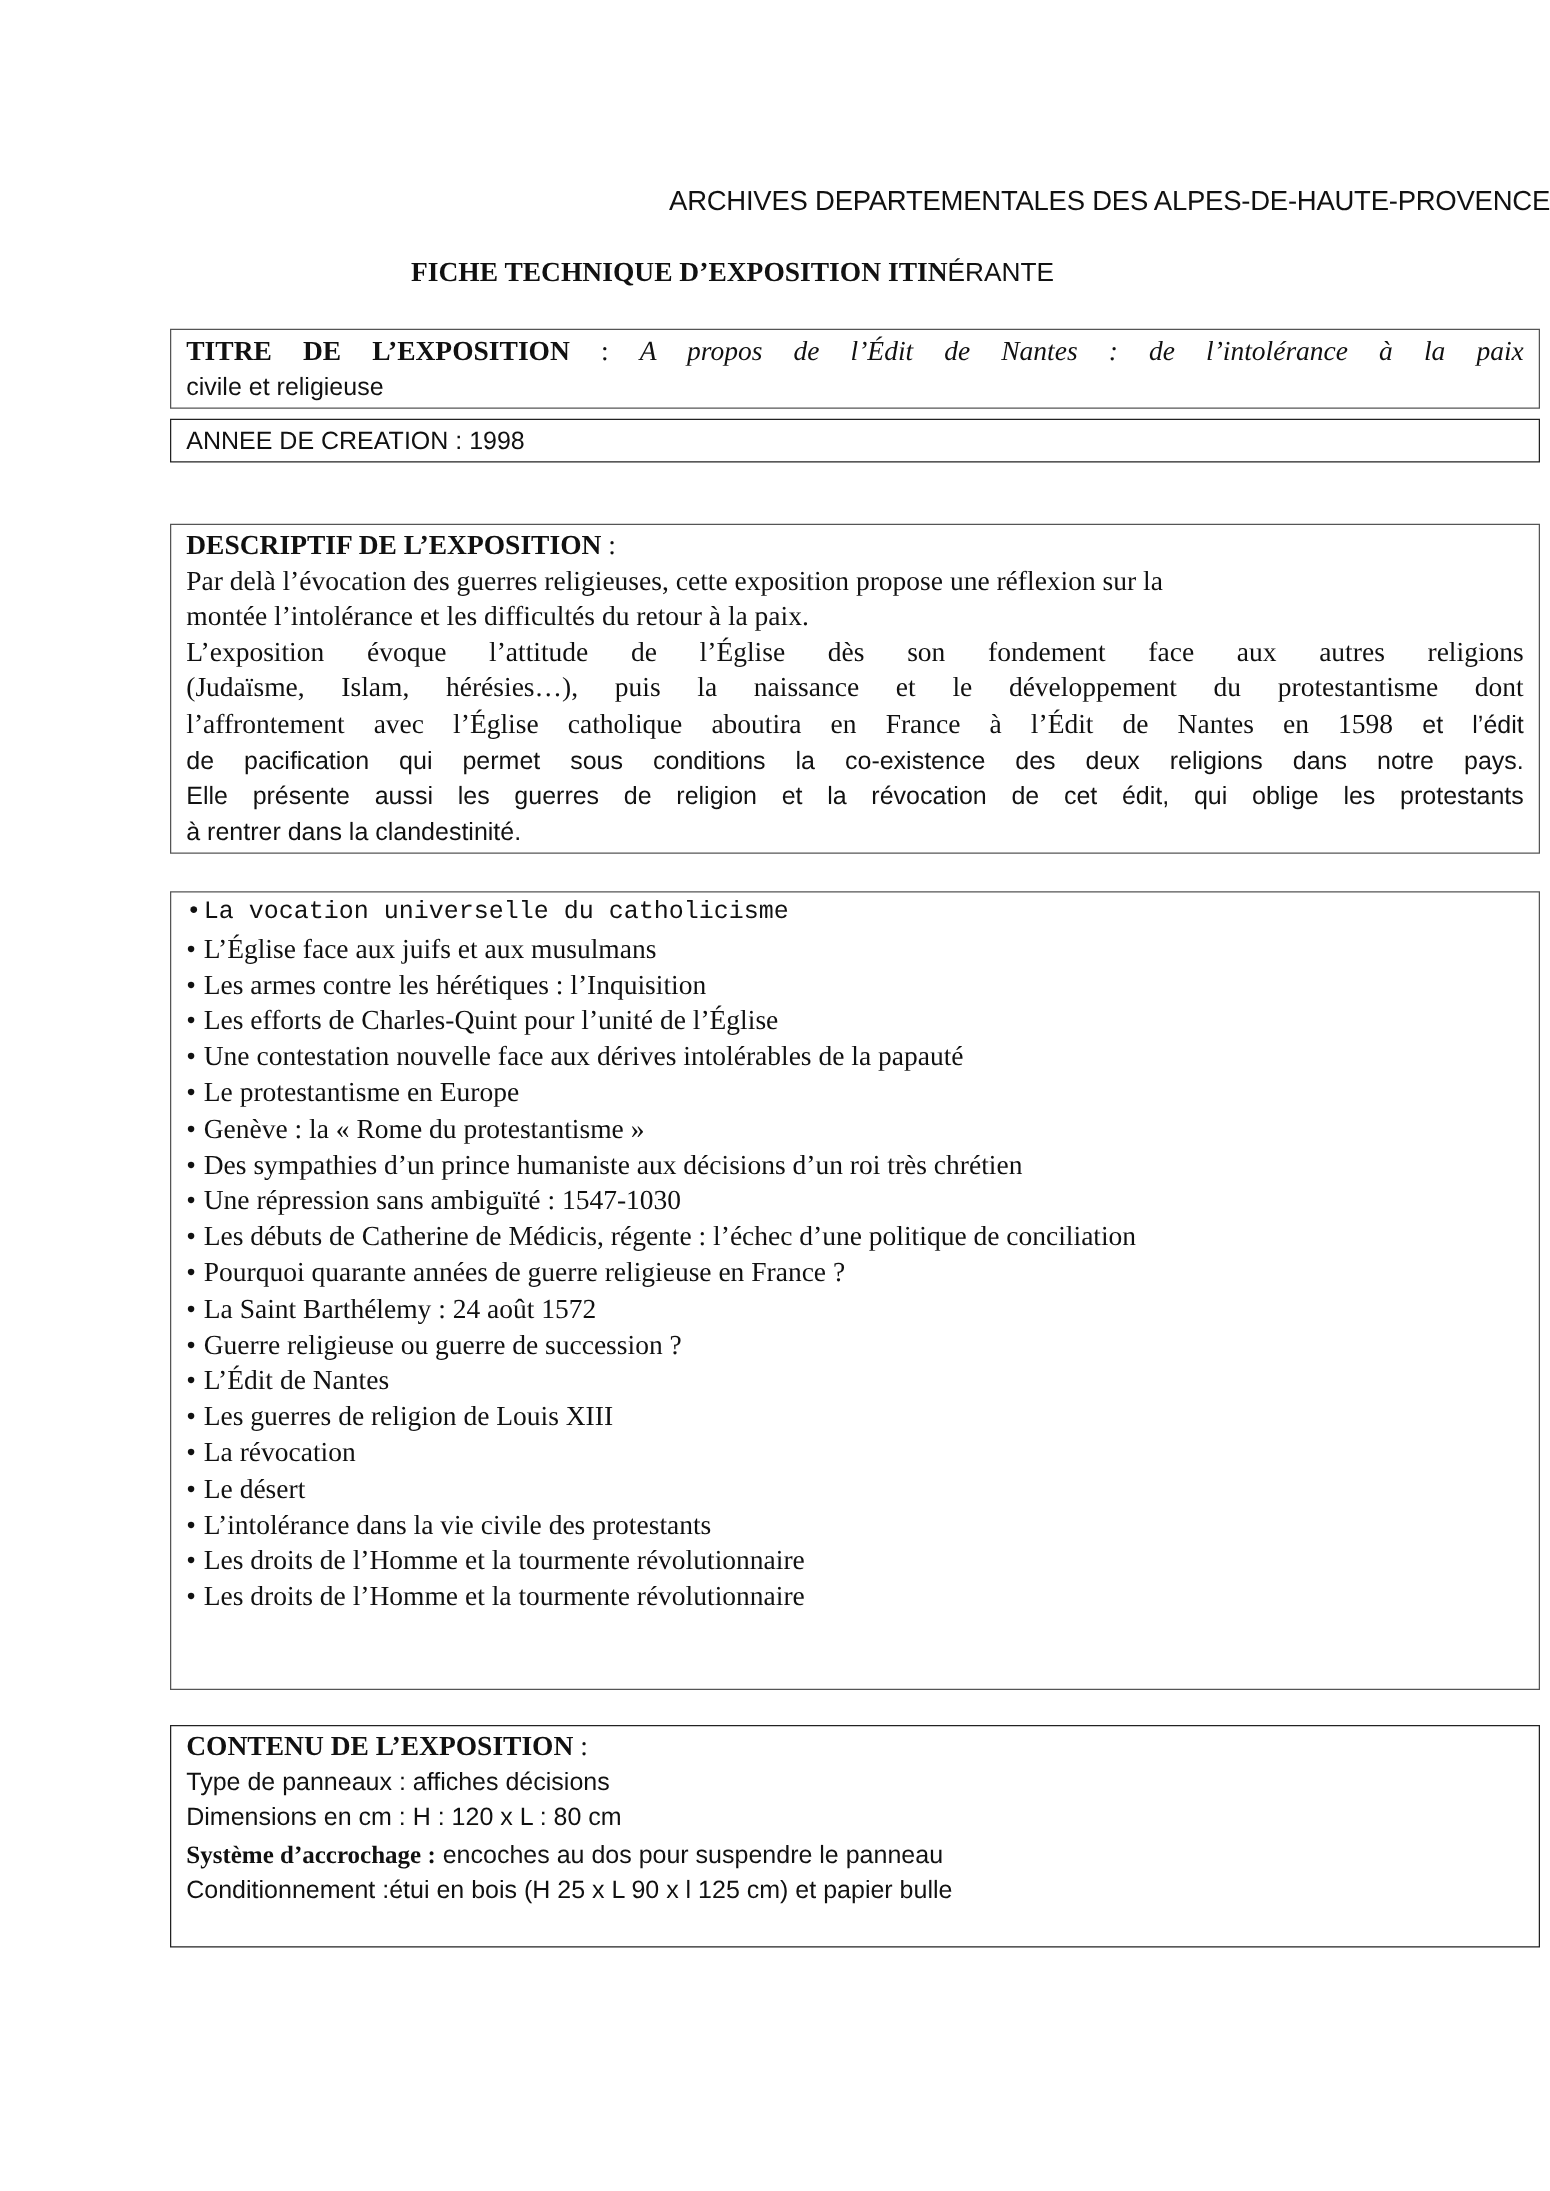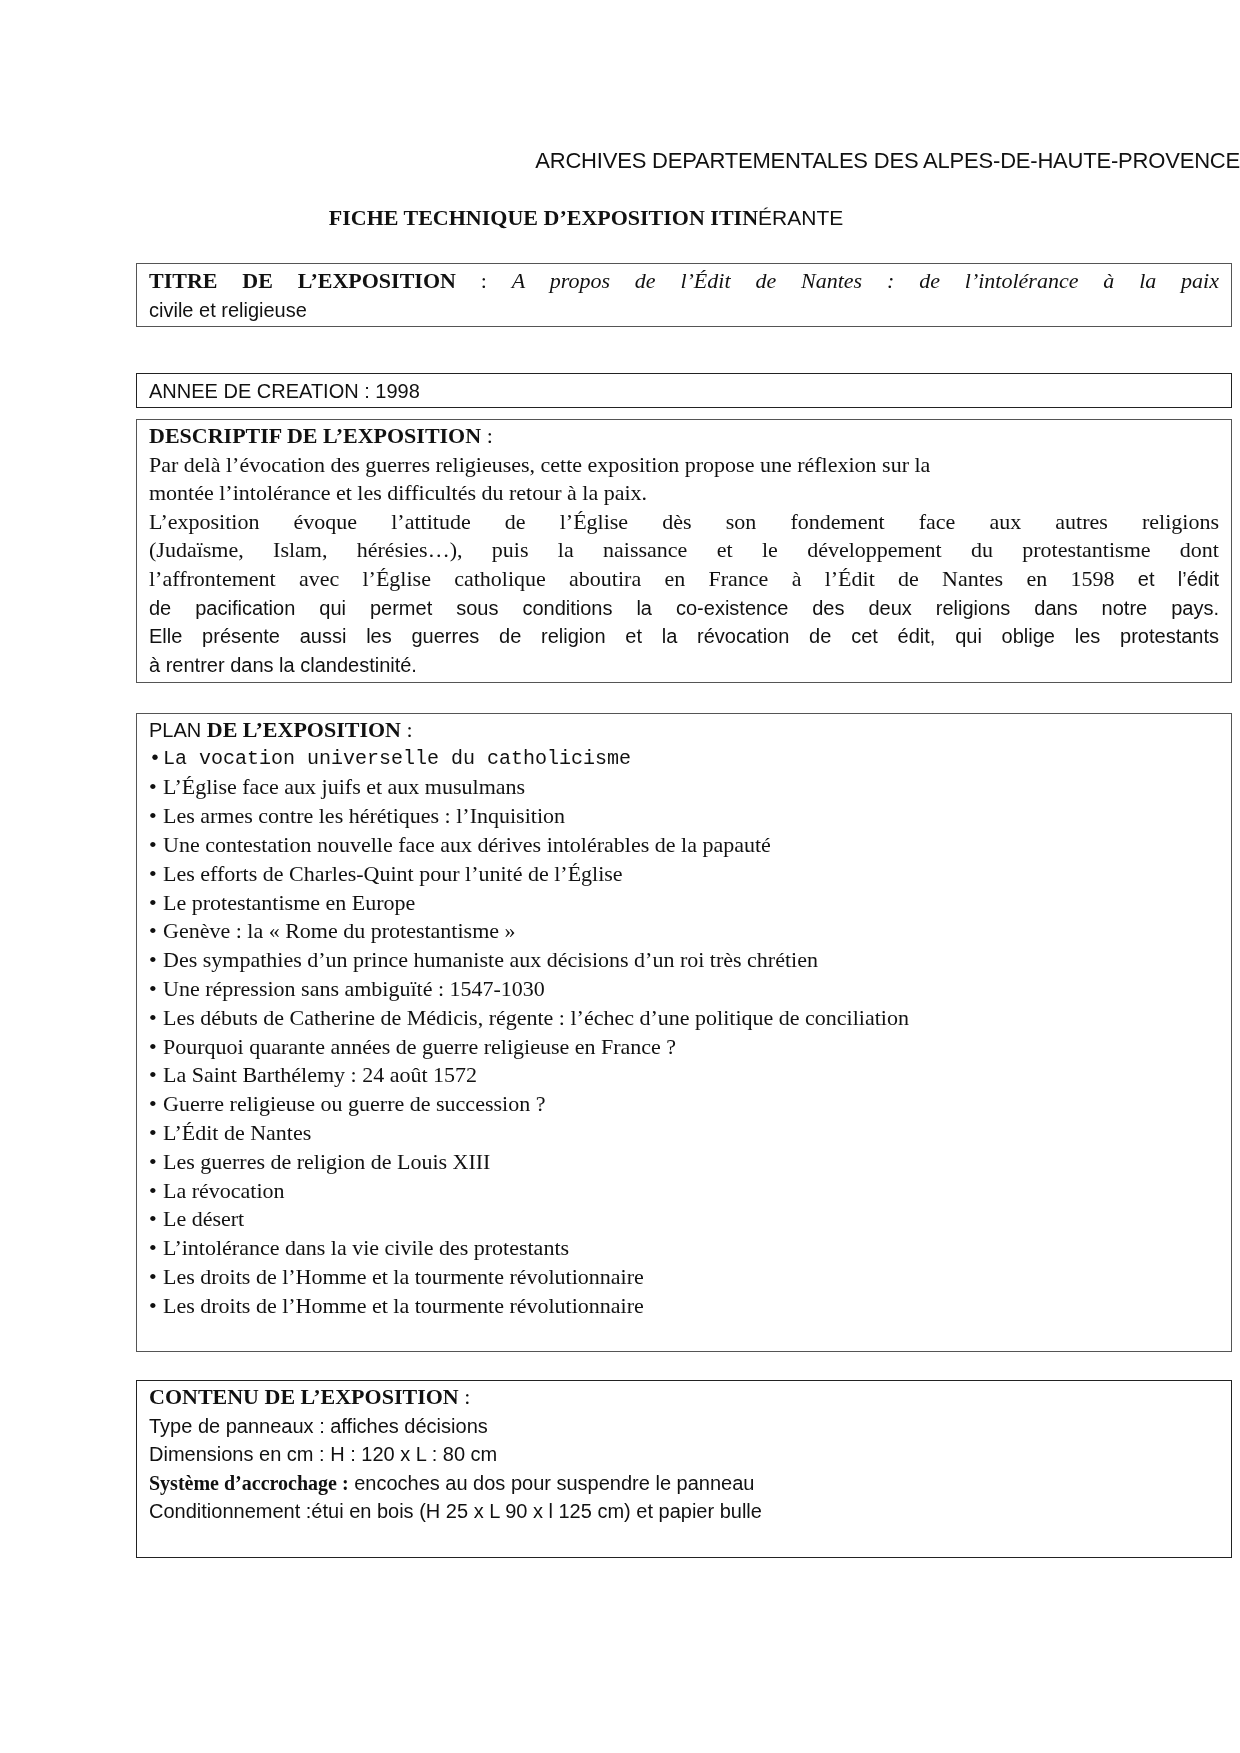--- a/index.html
+++ b/index.html
@@ -15,21 +15,21 @@
     text-align: center; font-size: 22px; font-weight: bold;
   }
   .hdr2 .tail { font-family: "Liberation Sans", sans-serif; font-weight: normal; font-size: 21px; }
   .box {
     position: absolute; left: 136px; width: 1096px;
     border: 1.5px solid #555; box-sizing: border-box;
     padding: 2px 12px 0 12px;
   }
   .box.dark { border-color: #222; }
   #box-titre { top: 263px; height: 64px; }
-  #box-annee { top: 373px; height: 35px; }
+  #box-annee { top: 335px; height: 35px; }
   #box-desc  { top: 419px; height: 264px; }
   #box-plan  { top: 713px; height: 639px; }
   #box-contenu { top: 1380px; height: 178px; }
 
   .line { font-size: 21px; line-height: 28.6px; white-space: nowrap; }
   .just { text-align: justify; text-align-last: justify; white-space: normal; }
   .lbl-b { font-family: "Liberation Serif", serif; font-weight: bold; font-size: 22px; }
   .serif-t { font-family: "Liberation Serif", serif; font-size: 22px; }
   .sans-t { font-family: "Liberation Sans", sans-serif; font-size: 20px; }
   .ital { font-family: "Liberation Serif", serif; font-style: italic; font-size: 22px; }
@@ -60,27 +60,26 @@
   <div class="line serif-t">montée l’intolérance et les difficultés du retour à la paix.</div>
   <div class="line serif-t just">L’exposition évoque l’attitude de l’Église dès son fondement face aux autres religions</div>
   <div class="line serif-t just">(Judaïsme, Islam, hérésies…), puis la naissance et le développement du protestantisme dont</div>
   <div class="line just"><span class="serif-t">l’affrontement avec l’Église catholique aboutira en France à l’Édit de Nantes en 1598</span><span class="sans-t"> et l’édit</span></div>
   <div class="line sans-t just">de pacification qui permet sous conditions la co-existence des deux religions dans notre pays.</div>
   <div class="line sans-t just">Elle présente aussi les guerres de religion et la révocation de cet édit, qui oblige les protestants</div>
   <div class="line sans-t">à rentrer dans la clandestinité.</div>
 </div>
 
 <div class="box" id="box-plan">
-  <div class="line"><span class="sans-t">PLAN </span><span class="lbl-b">DE L’EXPOSITION</span><span class="serif-t"> :</span></div>
   <div id="plan-list">
       <div class="plan-item sans-item"><span class="bullet">•</span><span>La vocation universelle du catholicisme</span></div>
       <div class="plan-item"><span class="bullet">•</span><span>L’Église face aux juifs et aux musulmans</span></div>
       <div class="plan-item"><span class="bullet">•</span><span>Les armes contre les hérétiques : l’Inquisition</span></div>
+      <div class="plan-item"><span class="bullet">•</span><span>Les efforts de Charles-Quint pour l’unité de l’Église</span></div>
       <div class="plan-item"><span class="bullet">•</span><span>Une contestation nouvelle face aux dérives intolérables de la papauté</span></div>
-      <div class="plan-item"><span class="bullet">•</span><span>Les efforts de Charles-Quint pour l’unité de l’Église</span></div>
       <div class="plan-item"><span class="bullet">•</span><span>Le protestantisme en Europe</span></div>
       <div class="plan-item"><span class="bullet">•</span><span>Genève : la « Rome du protestantisme »</span></div>
       <div class="plan-item"><span class="bullet">•</span><span>Des sympathies d’un prince humaniste aux décisions d’un roi très chrétien</span></div>
       <div class="plan-item"><span class="bullet">•</span><span>Une répression sans ambiguïté : 1547-1030</span></div>
       <div class="plan-item"><span class="bullet">•</span><span>Les débuts de Catherine de Médicis, régente : l’échec d’une politique de conciliation</span></div>
       <div class="plan-item"><span class="bullet">•</span><span>Pourquoi quarante années de guerre religieuse en France ?</span></div>
       <div class="plan-item"><span class="bullet">•</span><span>La Saint Barthélemy : 24 août 1572</span></div>
       <div class="plan-item"><span class="bullet">•</span><span>Guerre religieuse ou guerre de succession ?</span></div>
       <div class="plan-item"><span class="bullet">•</span><span>L’Édit de Nantes</span></div>
       <div class="plan-item"><span class="bullet">•</span><span>Les guerres de religion de Louis XIII</span></div>

